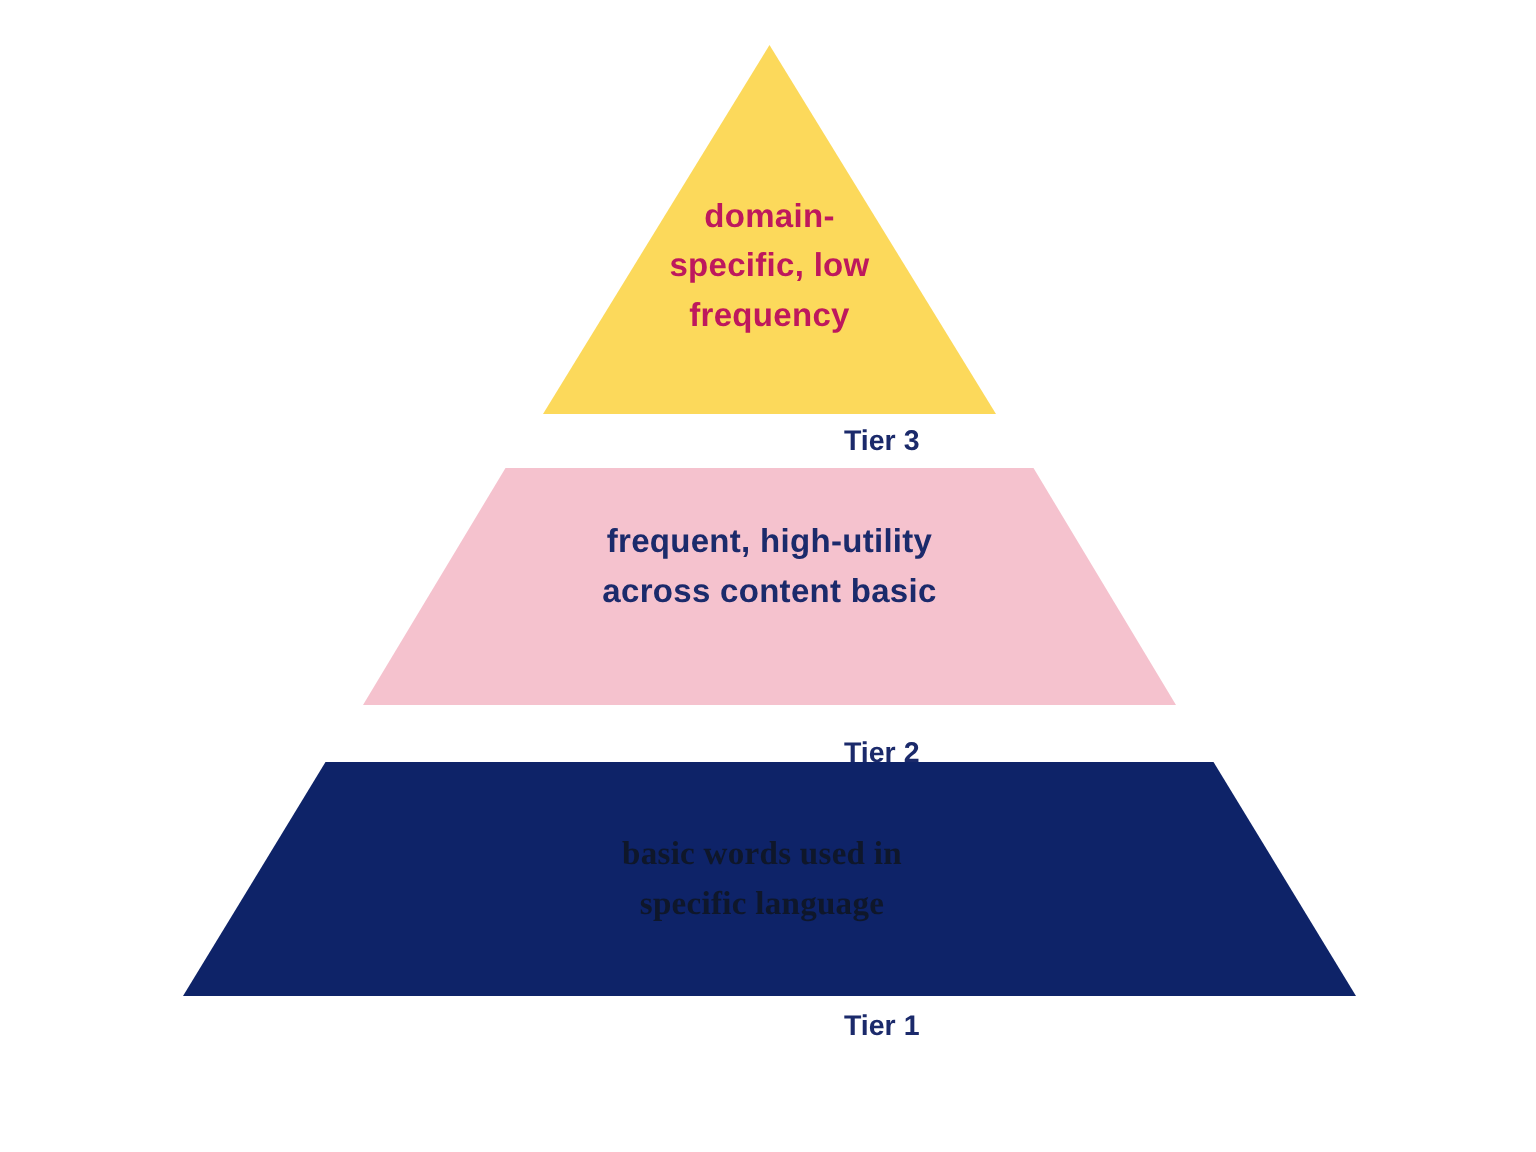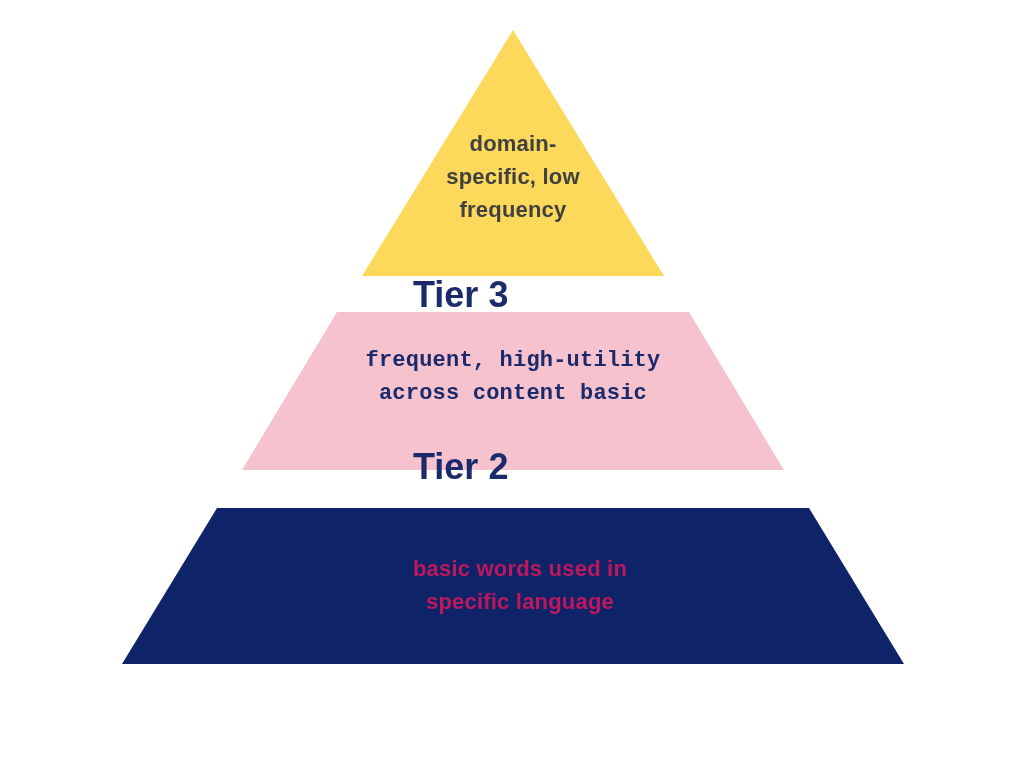--- a/index.html
+++ b/index.html
@@ -23,54 +23,54 @@
   .tier-text {
     position: absolute;
     text-align: center;
     font-weight: 700;
     font-size: 22px;
     line-height: 33px;
     letter-spacing: 0.2px;
   }
   .tier-label {
     position: absolute;
-    text-align: left;
+    text-align: right;
     font-weight: 700;
-    font-size: 36px;
+    font-size: 19px;
     line-height: 30px;
     color: #1B2A6B;
   }
   .tier3-text {
     left: 363px;
     top: 127px;
     width: 300px;
-    color: #404040;
+    color: #be185d;
   }
   .tier3-label {
     left: 413px;
     top: 280px;
     width: 200px;
   }
   .tier2-text {
     left: 313px;
     top: 344px;
     width: 400px;
     color: #1B2A6B;
-    font-family: Liberation Mono, monospace;
   }
   .tier2-label {
     left: 413px;
-    top: 452px;
+    top: 488px;
     width: 200px;
   }
   .tier1-text {
-    left: 320px;
+    left: 308px;
     top: 552px;
     width: 400px;
-    color: #be185d;
+    color: #0f172a;
+    font-family: Liberation Serif, serif;
   }
   .tier1-label {
     left: 413px;
     top: 670px;
     width: 200px;
   }
 </style>
 </head>
 <body>
 
@@ -92,14 +92,15 @@
   <div class="tier-text tier2-text">
     <div>frequent, high-utility</div>
     <div>across content basic</div>
   </div>
   <div class="tier-label tier2-label">Tier 2</div>
 
   <div class="tier-text tier1-text">
     <div>basic words used in</div>
     <div>specific language</div>
   </div>
+  <div class="tier-label tier1-label">Tier 1</div>
 
 </div>
 
 </body></html>

